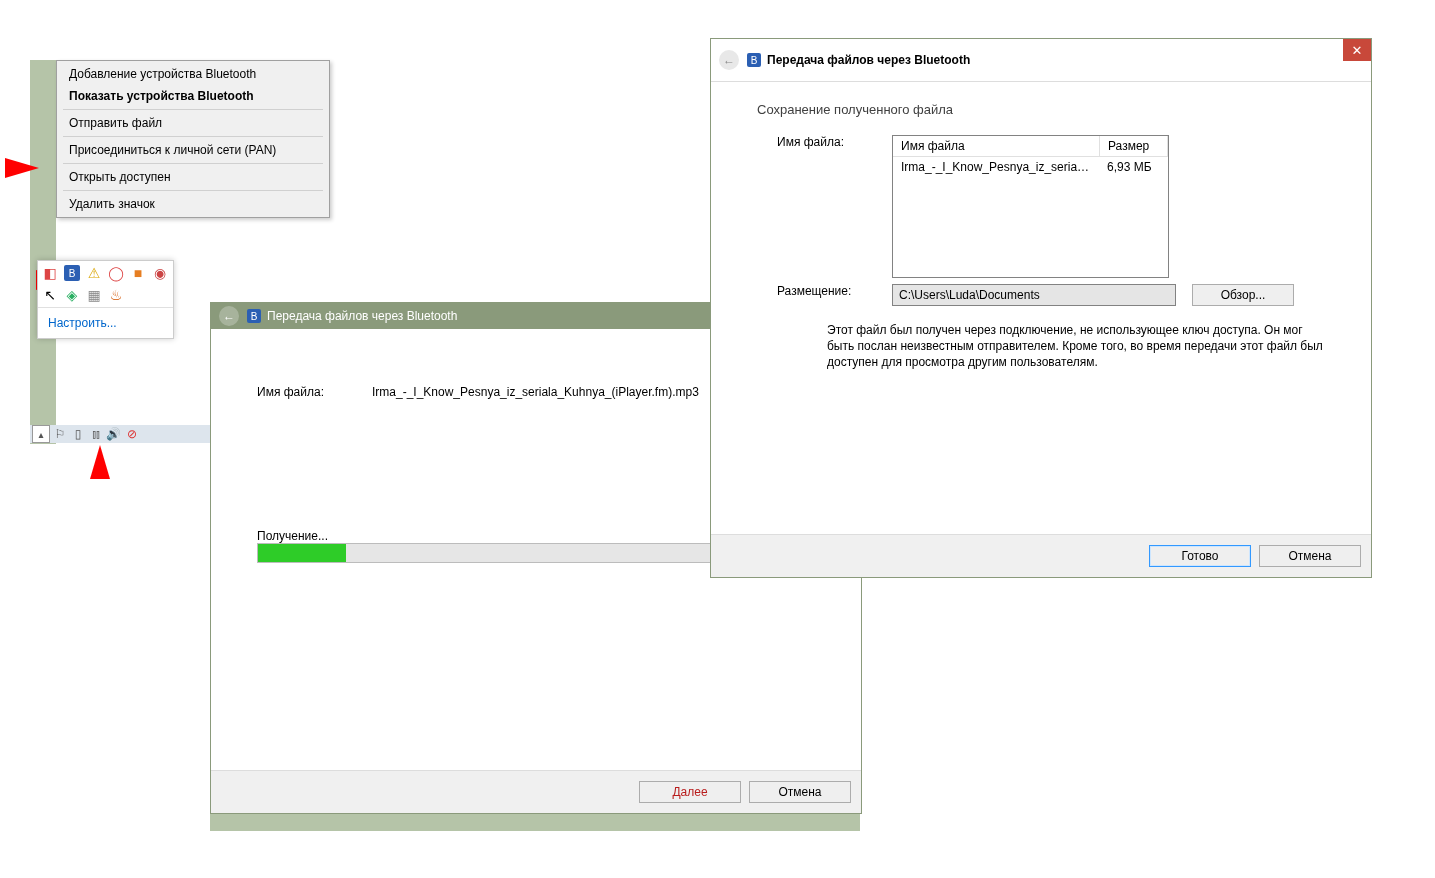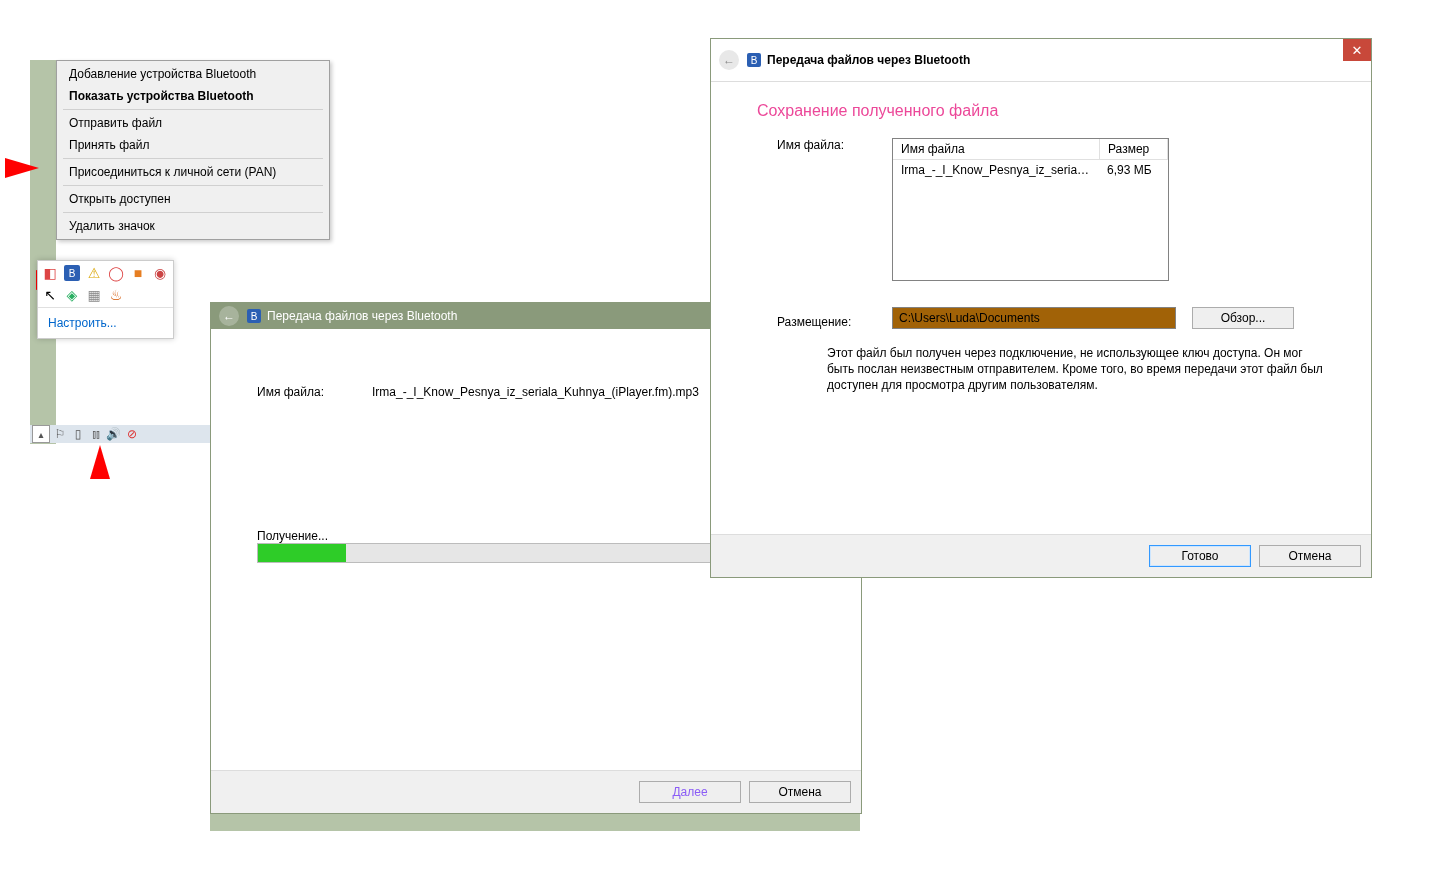--- a/index.html
+++ b/index.html
@@ -15,55 +15,54 @@
 .taskbar{position:absolute;left:30px;top:425px;width:182px;height:18px;background:#dde5ed;display:flex;align-items:center;gap:2px;padding:0 2px}
 .tb-ic{width:16px;height:16px;display:flex;align-items:center;justify-content:center;font-size:12px;color:#555}
 .tb-up{background:#fff;border:1px solid #999;font-size:10px}
 .arrow{position:absolute;width:0;height:0;border-top:10px solid transparent;border-bottom:10px solid transparent;border-left:34px solid #f00}
 .arrow-up{position:absolute;width:0;height:0;border-left:10px solid transparent;border-right:10px solid transparent;border-bottom:34px solid #f00}
 .win{position:absolute;background:#fff;border:1px solid #8a9a7b}
 .win-hdr{background:#8a9a7b;height:26px;display:flex;align-items:center;padding:0 8px;color:#fff;font-size:12px}
 .win-hdr .back{width:20px;height:20px;border-radius:10px;background:rgba(255,255,255,.25);display:flex;align-items:center;justify-content:center;margin-right:8px;color:#fff}
 .bt-ic{width:14px;height:14px;border-radius:2px;background:#2b5fb3;color:#fff;display:flex;align-items:center;justify-content:center;font-size:10px;margin-right:6px}
 .win-body{padding:18px 26px}
-.h1{color:#ec4899;font-size:16px;margin-bottom:18px}
+.h1{color:#404040;font-size:13px;margin-bottom:18px}
 .row{display:flex;margin:6px 0}
 .lbl{width:115px}
 .progress{height:18px;border:1px solid #bcbcbc;background:#e6e6e6;display:flex}
 .progress-fill{background:#2ecc28}
 .btn-bar{position:absolute;left:0;right:0;bottom:0;background:#f0f0f0;border-top:1px solid #ddd;padding:10px;display:flex;justify-content:flex-end;gap:8px}
 .btn{min-width:76px;padding:3px 12px;background:#efefef;border:1px solid #acacac;text-align:center}
-.btn.disabled{color:#8b5cf6}
+.btn.disabled{color:#b91c1c}
 .btn.primary{border:1px solid #3399ff;box-shadow:inset 0 0 0 1px #cde6ff}
 .close-x{position:absolute;top:0;right:0;width:28px;height:22px;background:#c8483a;color:#fff;display:flex;align-items:center;justify-content:center;font-size:13px}
 .file-table{border:1px solid #828282;width:275px}
 .ft-head{display:flex;background:#fff}
 .ft-h{padding:3px 8px;border-right:1px solid #e0e0e0;font-weight:normal}
 .ft-row{display:flex;border-top:1px solid #e0e0e0}
 .ft-c{padding:3px 8px;overflow:hidden;text-overflow:ellipsis;white-space:nowrap}
-.loc-input{border:1px solid #828282;padding:3px 6px;width:270px;background:#a16207}
+.loc-input{border:1px solid #828282;padding:3px 6px;width:270px;background:#e5e5e5}
 .desktop-strip{position:absolute;background:#b5c4a8}
 </style>
 </head>
 <body>
 
 <div class="desktop-strip" style="left:30px;top:60px;width:26px;height:384px"></div>
 <div class="desktop-strip" style="left:210px;top:811px;width:650px;height:20px"></div>
 
 <div class="arrow" style="left:5px;top:158px"></div>
 <div class="arrow" style="left:36px;top:270px"></div>
 <div class="arrow-up" style="left:90px;top:445px"></div>
 <div class="arrow" style="left:1168px;top:530px"></div>
 
 <div class="ctx-menu">
   <div class="ctx-item">Добавление устройства Bluetooth</div>
   <div class="ctx-item bold">Показать устройства Bluetooth</div>
   <div class="ctx-sep"></div>
   <div class="ctx-item">Отправить файл</div>
-  <div class="ctx-item">Принять файл</div>
   <div class="ctx-sep"></div>
   <div class="ctx-item">Присоединиться к личной сети (PAN)</div>
   <div class="ctx-sep"></div>
   <div class="ctx-item">Открыть доступен</div>
   <div class="ctx-sep"></div>
   <div class="ctx-item">Удалить значок</div>
 </div>
 
 <div class="tray-pop">
   <div class="tray-icons">
@@ -135,21 +134,21 @@
               <div class="ft-h" style="flex:1">Размер</div>
             </div>
             <div class="ft-row">
               <div class="ft-c" style="width:190px">Irma_-_I_Know_Pesnya_iz_seriala_K...</div>
               <div class="ft-c" style="flex:1">6,93 МБ</div>
             </div>
             <div style="height:100px"></div>
           </div>
         </div>
       </div>
-      <div class="row" style="margin-top:26px;align-items:flex-end">
+      <div class="row" style="margin-top:6px;align-items:flex-start">
         <span class="lbl">Размещение:</span>
         <div class="loc-input">C:\Users\Luda\Documents</div>
         <div class="btn" style="margin-left:16px">Обзор...</div>
       </div>
       <div style="margin:16px 0 0 50px;line-height:1.35">Этот файл был получен через подключение, не использующее ключ доступа. Он мог быть послан неизвестным отправителем.  Кроме того, во время передачи этот файл был доступен для просмотра другим пользователям.</div>
     </div>
   </div>
   <div class="btn-bar">
     <div class="btn primary">Готово</div>
     <div class="btn">Отмена</div>

